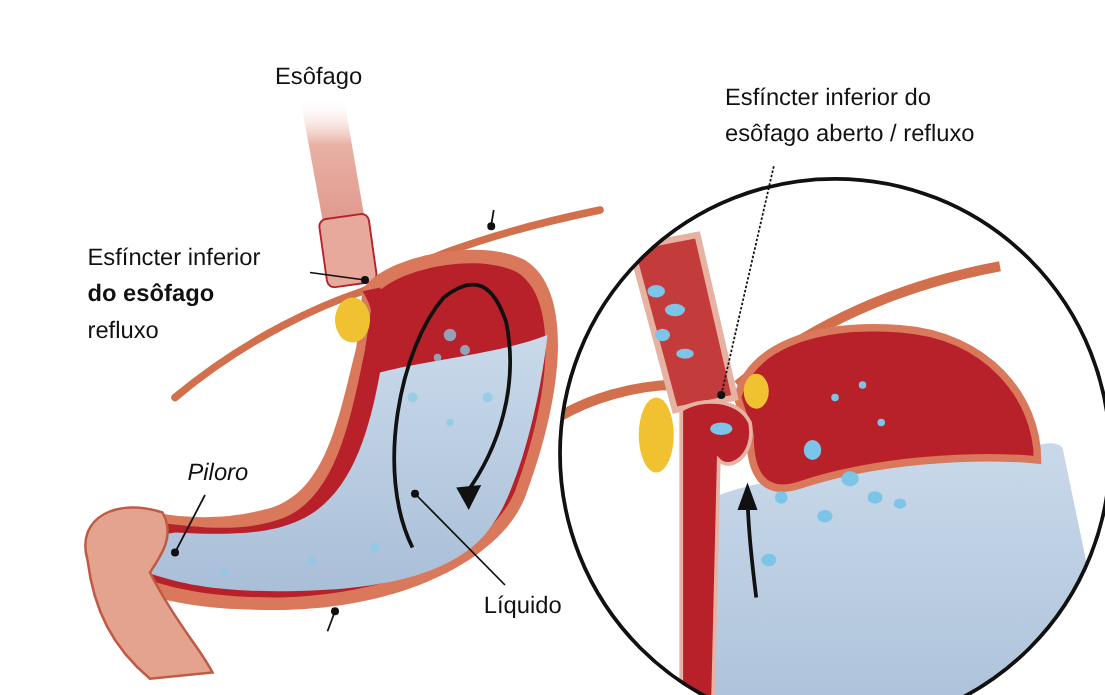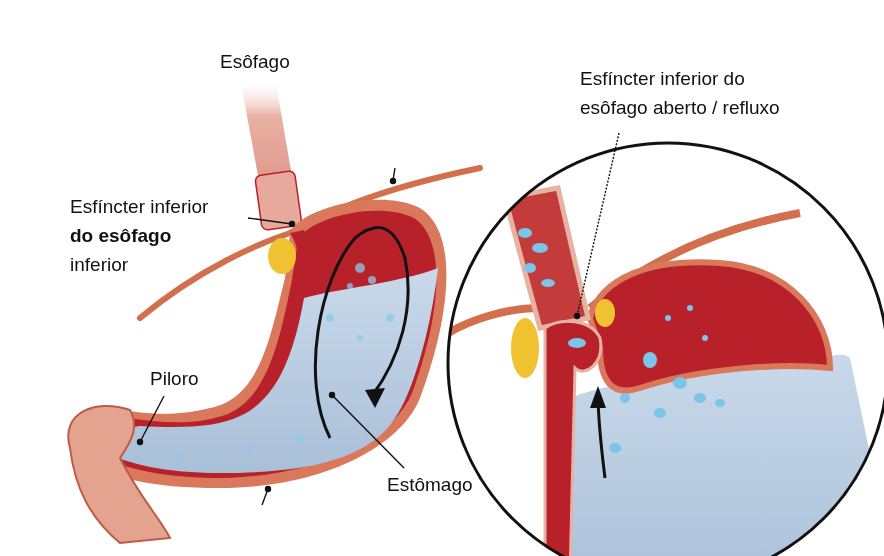--- a/index.html
+++ b/index.html
@@ -116,19 +116,19 @@
     <line x1="262" y1="487" x2="268" y2="471"></line>
         <circle cx="268" cy="471" r="2.5"></circle>
     <line x1="619" y1="115" x2="577" y2="298" stroke-dasharray="2,1.5"></line>
         <circle cx="577" cy="298" r="2.5"></circle>
   </g>
 </svg>
 
 <div class="label" style="left:220px;top:32px;">Esôfago</div>
 <div class="label" style="left:70px;top:177px;">Esfíncter inferior</div>
 <div class="label" style="left:70px;top:206px;font-weight:bold;">do esôfago</div>
-<div class="label" style="left:70px;top:235px;">inferior</div>
+<div class="label" style="left:70px;top:235px;">refluxo</div>
 <div class="label" style="left:580px;top:78px;">esôfago aberto / refluxo</div>
 <div class="label" style="left:580px;top:49px;">Esfíncter inferior do</div>
-<div class="label" style="left:150px;top:349px;">Piloro</div>
-<div class="label" style="left:387px;top:455px;">Estômago</div>
+<div class="label" style="left:150px;top:349px;font-style:italic;">Piloro</div>
+<div class="label" style="left:387px;top:455px;">Líquido</div>
 
 </div>
 
 </body></html>

